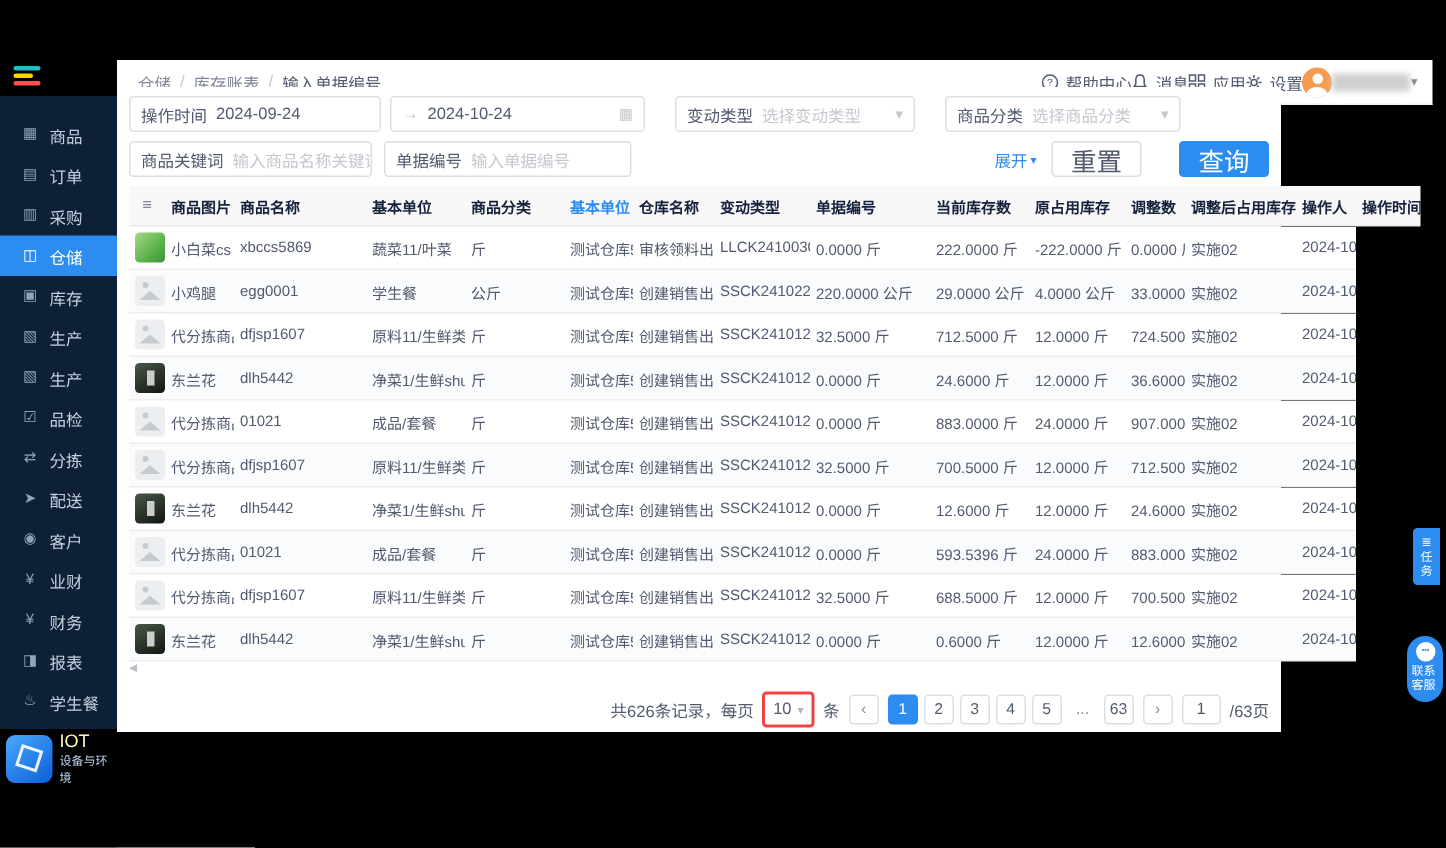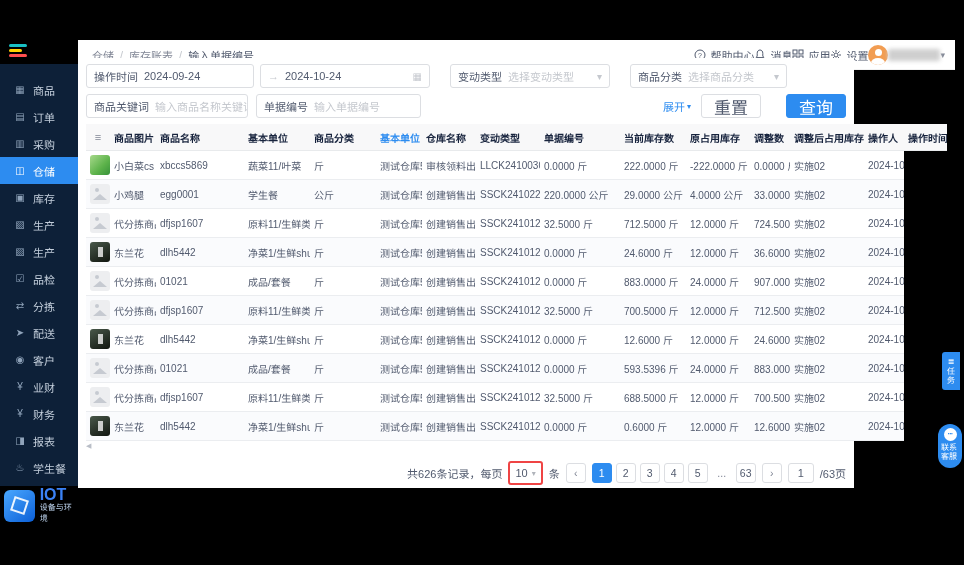--- a/index.html
+++ b/index.html
@@ -13,21 +13,21 @@
   .app-logo .b2{width:13px;background:#ffd200}
   .app-logo .b3{width:18px;background:#ff4f4f}
   .menu{position:absolute;left:0;top:64px;width:78px;height:422px;background:#0d2038;padding-top:12px;box-sizing:border-box}
   .menu-item{height:27px;display:flex;align-items:center;padding-left:14px;gap:7px;color:#c3cedb;font-size:11px;cursor:pointer}
   .menu-item .mi-icon{font-size:10px;width:12px;color:#8fa3ba;text-align:center}
   .menu-item.active{background:#2d8cf0;color:#fff}
   .menu-item.active .mi-icon{color:#fff}
   .iot{position:absolute;left:4px;top:488px;display:flex;align-items:center;gap:5px}
   .iot-icon{width:32px;height:32px;border-radius:6px;background:linear-gradient(140deg,#4aa8ff,#0b5fd7);position:relative}
   .iot-icon::before{content:"";position:absolute;left:8px;top:8px;width:11px;height:11px;border:2px solid #fff;transform:rotate(18deg);opacity:.9}
-  .iot-title{color:#3b82f6;font-weight:bold;font-size:16px;line-height:13px}
+  .iot-title{color:#fef9c3;font-weight:normal;font-size:12px;line-height:13px}
   .iot-sub{color:#bcd2ec;font-size:8px}
   
   .topbar{position:absolute;left:78px;top:40px;width:877px;height:30px;background:#fff;display:flex;align-items:center;
           padding:0 10px 0 14px;box-sizing:border-box;border-bottom:1px solid #f0f0f0}
   .crumbs{display:flex;align-items:center;gap:6px;font-size:11px;color:#808695}
   .crumb.last{color:#515a6e}
   .crumb-sep{color:#c5c8ce}
   .top-actions{margin-left:auto;display:flex;align-items:center;font-size:11px;color:#515a6e}
   .ta-item{display:flex;align-items:center;gap:4px;cursor:pointer}
   .avatar{width:20px;height:20px;border-radius:50%;background:#f29d52;position:relative;overflow:hidden}

